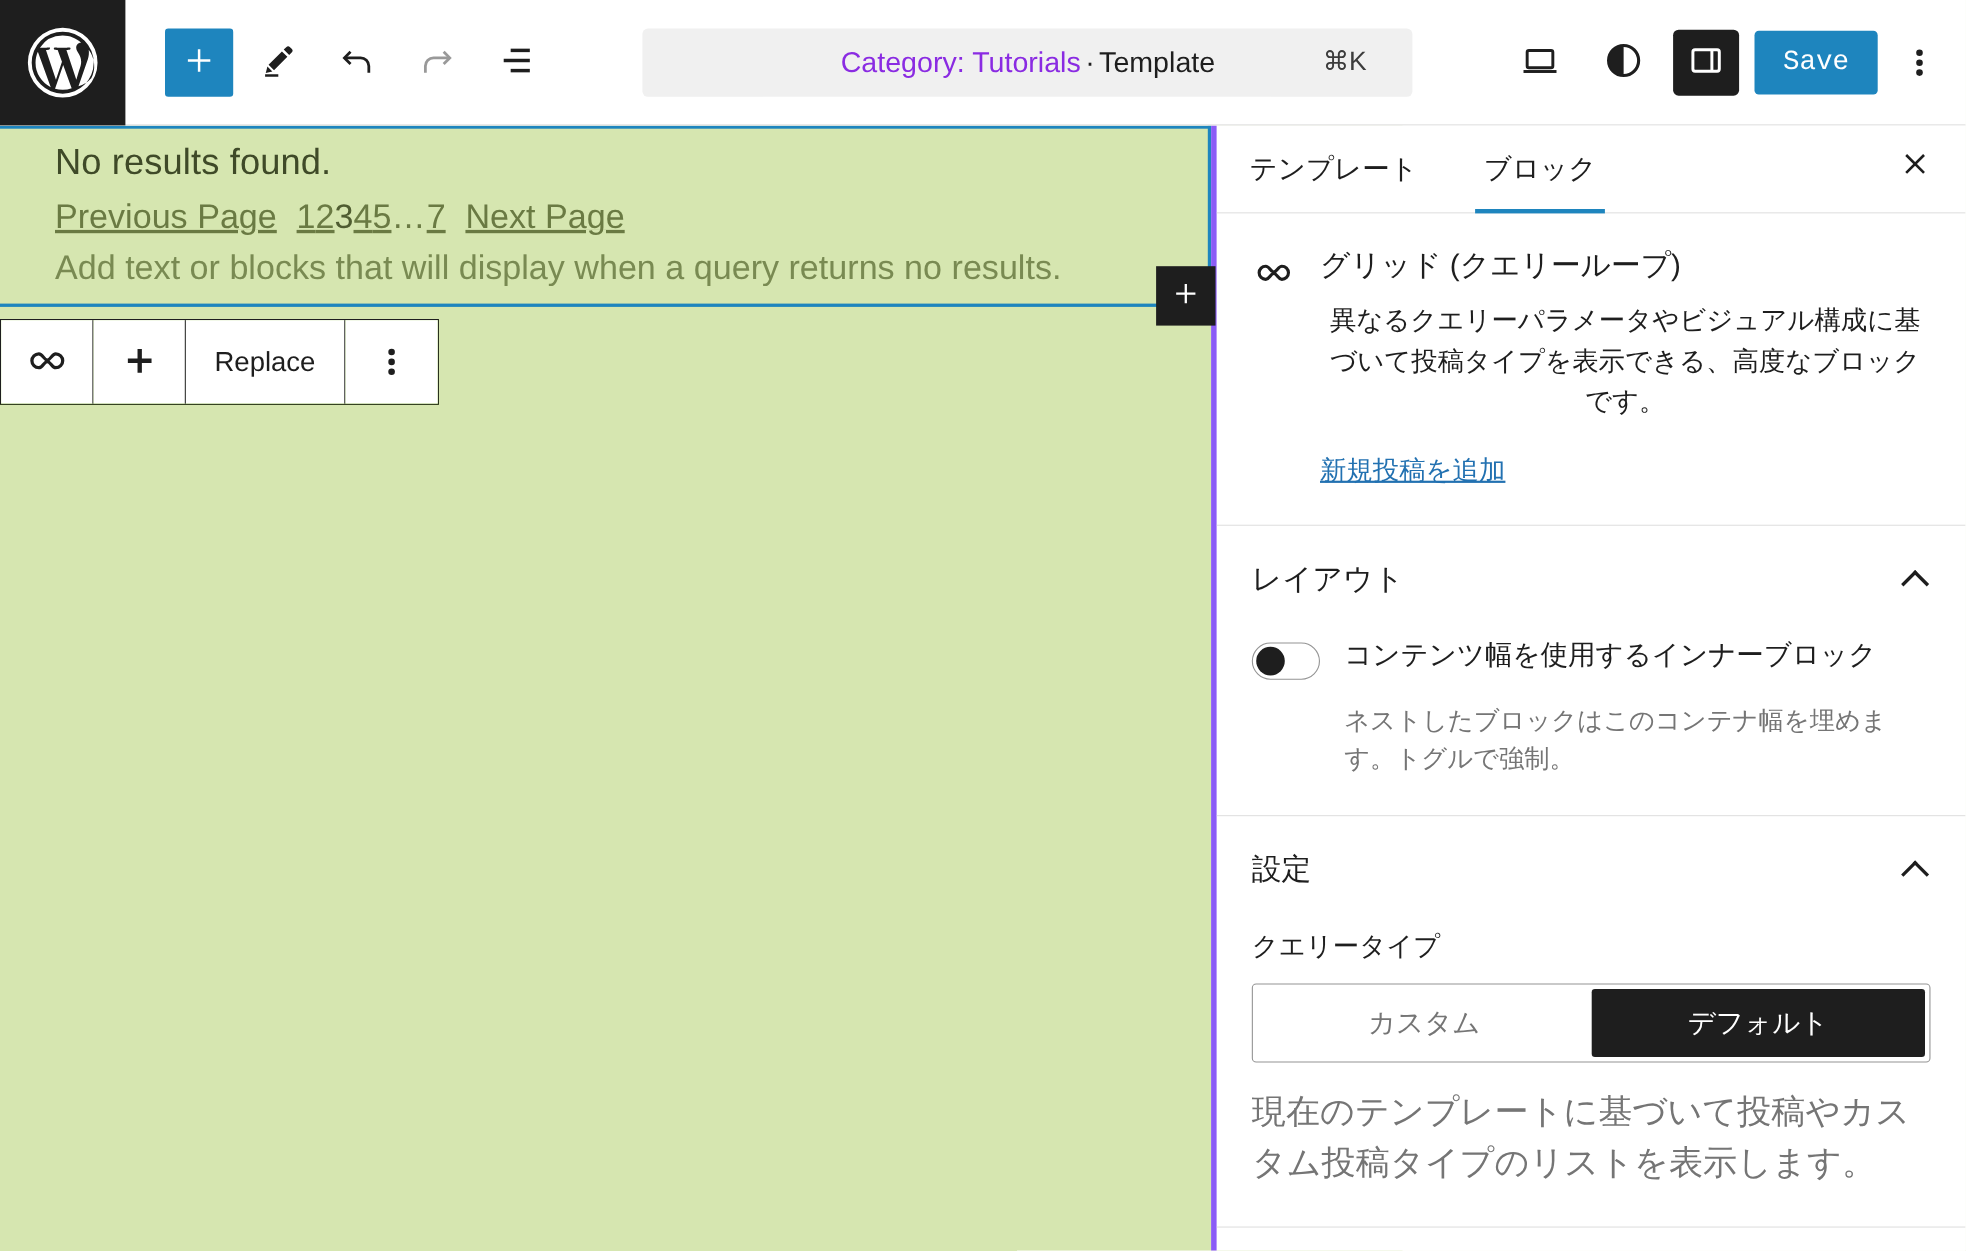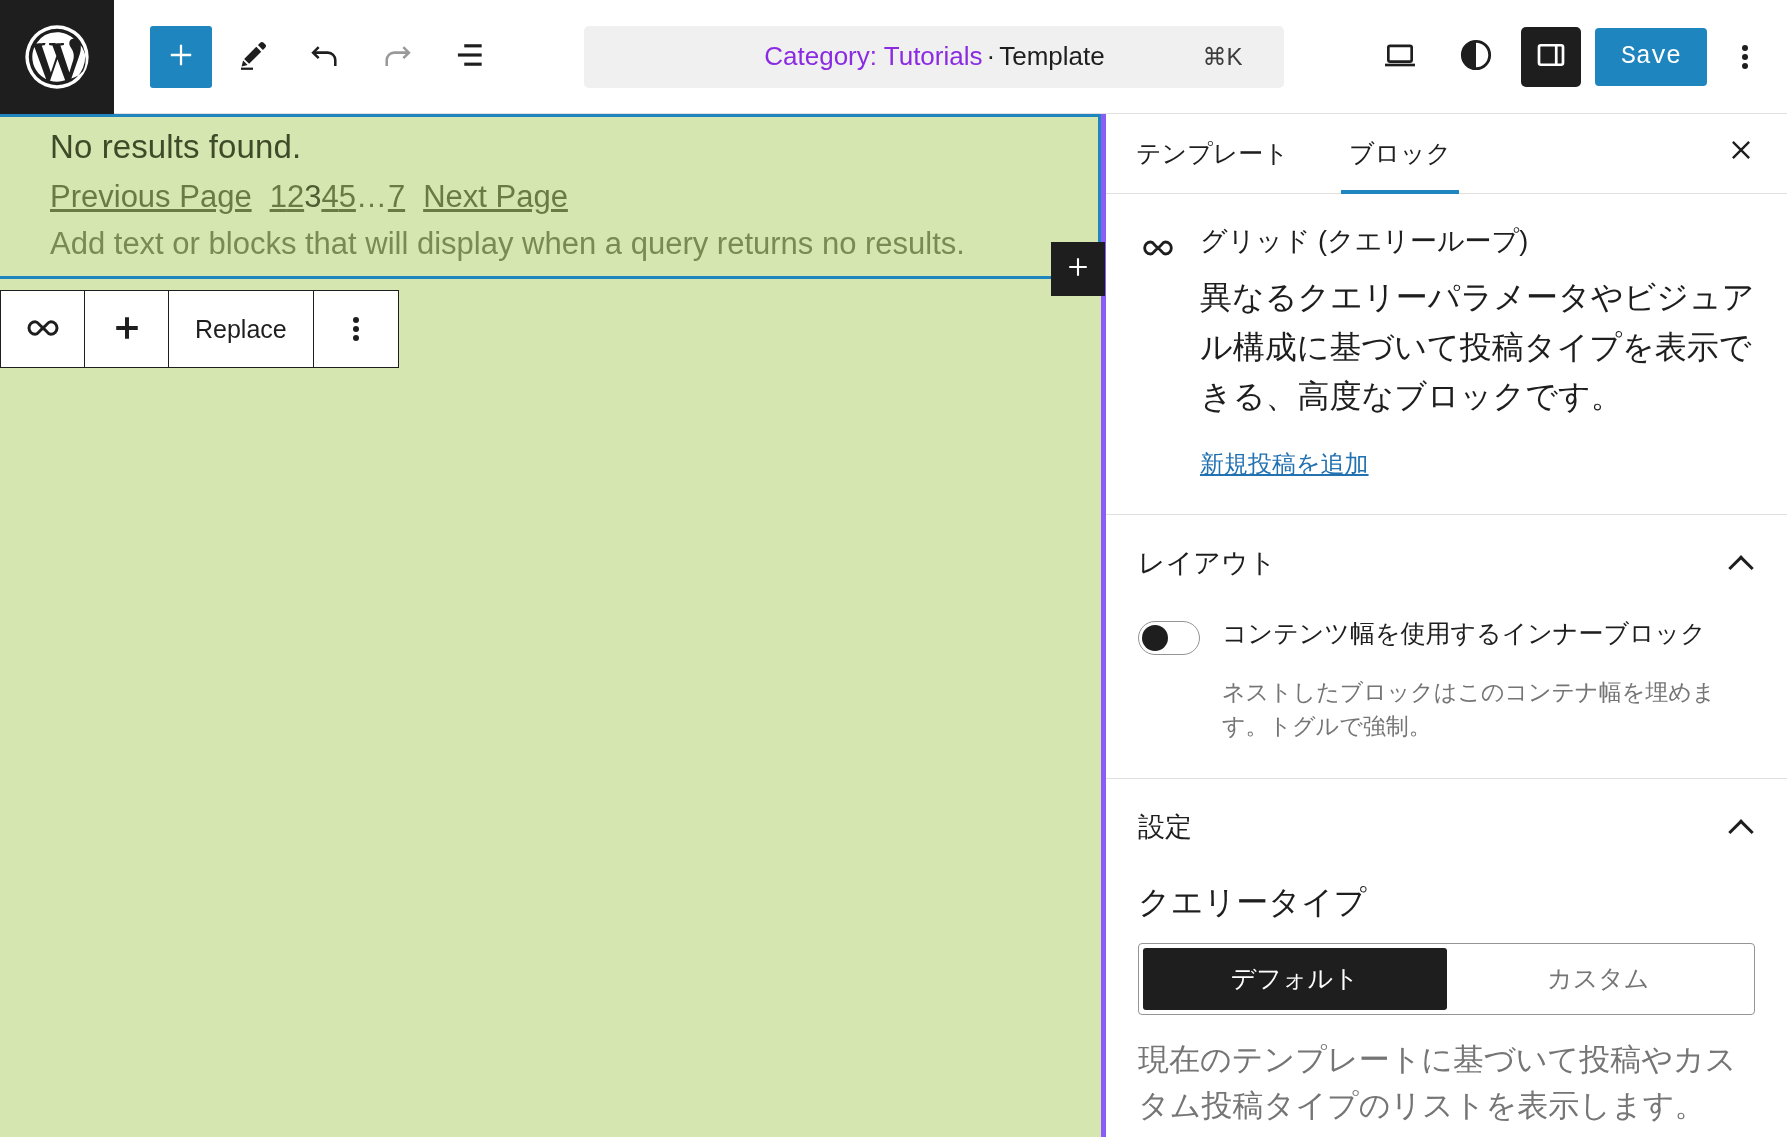--- a/index.html
+++ b/index.html
@@ -203,21 +203,21 @@
   }
 
   .sb-section { padding: 30px 32px 34px 32px; border-bottom: 1px solid #e0e0e0; }
 
   .block-card { display: flex; gap: 22px; align-items: flex-start; }
   .block-card-icon { flex: 0 0 auto; padding-top: 4px; }
   .block-card-body { flex: 1 1 auto; }
   .block-card-title { font-size: 27px; color: #1e1e1e; line-height: 1.3; }
   .block-card-desc {
     margin-top: 14px;
-    font-size: 32px; color: #1e1e1e; line-height: 1.55;
+    font-size: 24px; color: #1e1e1e; line-height: 1.55; text-align: center;
   }
   .block-card-link {
     display: inline-block; margin-top: 26px;
     font-size: 24px; color: #2271b1; text-decoration: underline;
     cursor: pointer;
   }
 
   .panel-head {
     display: flex; align-items: center; justify-content: space-between;
     cursor: pointer;
@@ -246,21 +246,21 @@
     position: absolute; top: 3px; left: 3px;
     width: 26px; height: 26px; border-radius: 50%;
     background: #1e1e1e;
   }
   .toggle-label { font-size: 25px; color: #1e1e1e; line-height: 1.45; }
   .help-text {
     margin-top: 20px; margin-left: 84px;
     font-size: 23px; color: #757575; line-height: 1.5;
   }
 
-  .field-label { font-size: 32px; color: #1e1e1e; margin-top: 36px; }
+  .field-label { font-size: 24px; color: #1e1e1e; margin-top: 36px; }
   .segmented {
     margin-top: 18px;
     display: flex;
     border: 1px solid #949494; border-radius: 4px;
     padding: 4px;
     background: #fff;
   }
   .seg-btn {
     flex: 1 1 50%;
     height: 62px;
@@ -490,21 +490,21 @@
 
     <div class="sb-section">
       <div class="panel-head">
         <span class="panel-title">設定</span>
         <span class="chev"></span>
       </div>
 
       <div class="field-label">クエリータイプ</div>
 
       <div class="segmented">
+        <button class="seg-btn">カスタム</button>
         <button class="seg-btn active">デフォルト</button>
-        <button class="seg-btn">カスタム</button>
       </div>
 
       <div class="seg-help">現在のテンプレートに基づいて投稿やカスタム投稿タイプのリストを表示します。</div>
     </div>
 
   </div>
 </div>
 
 </body></html>

